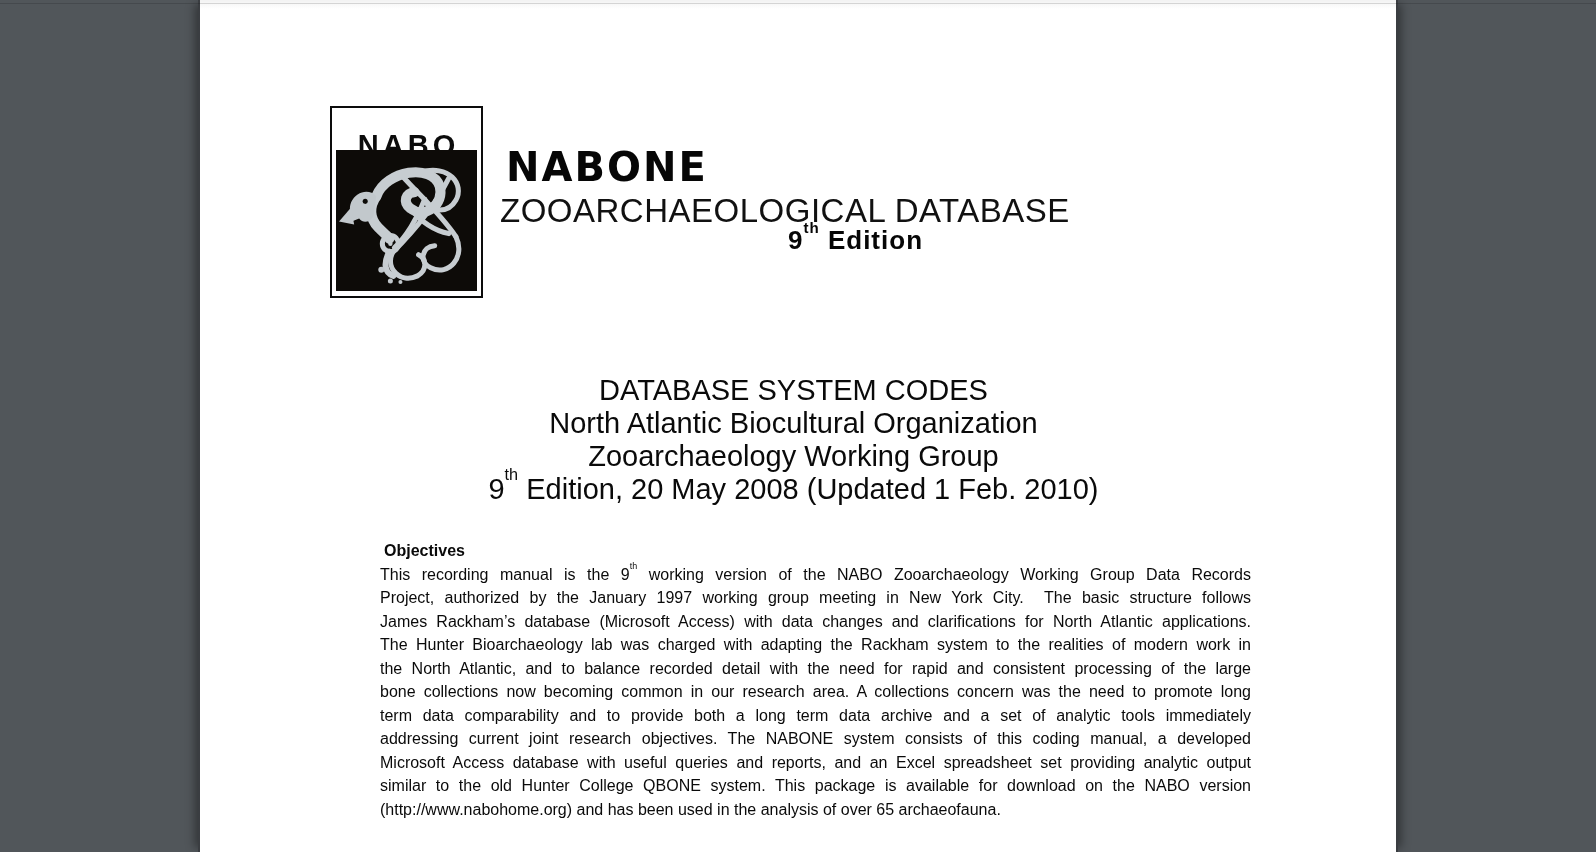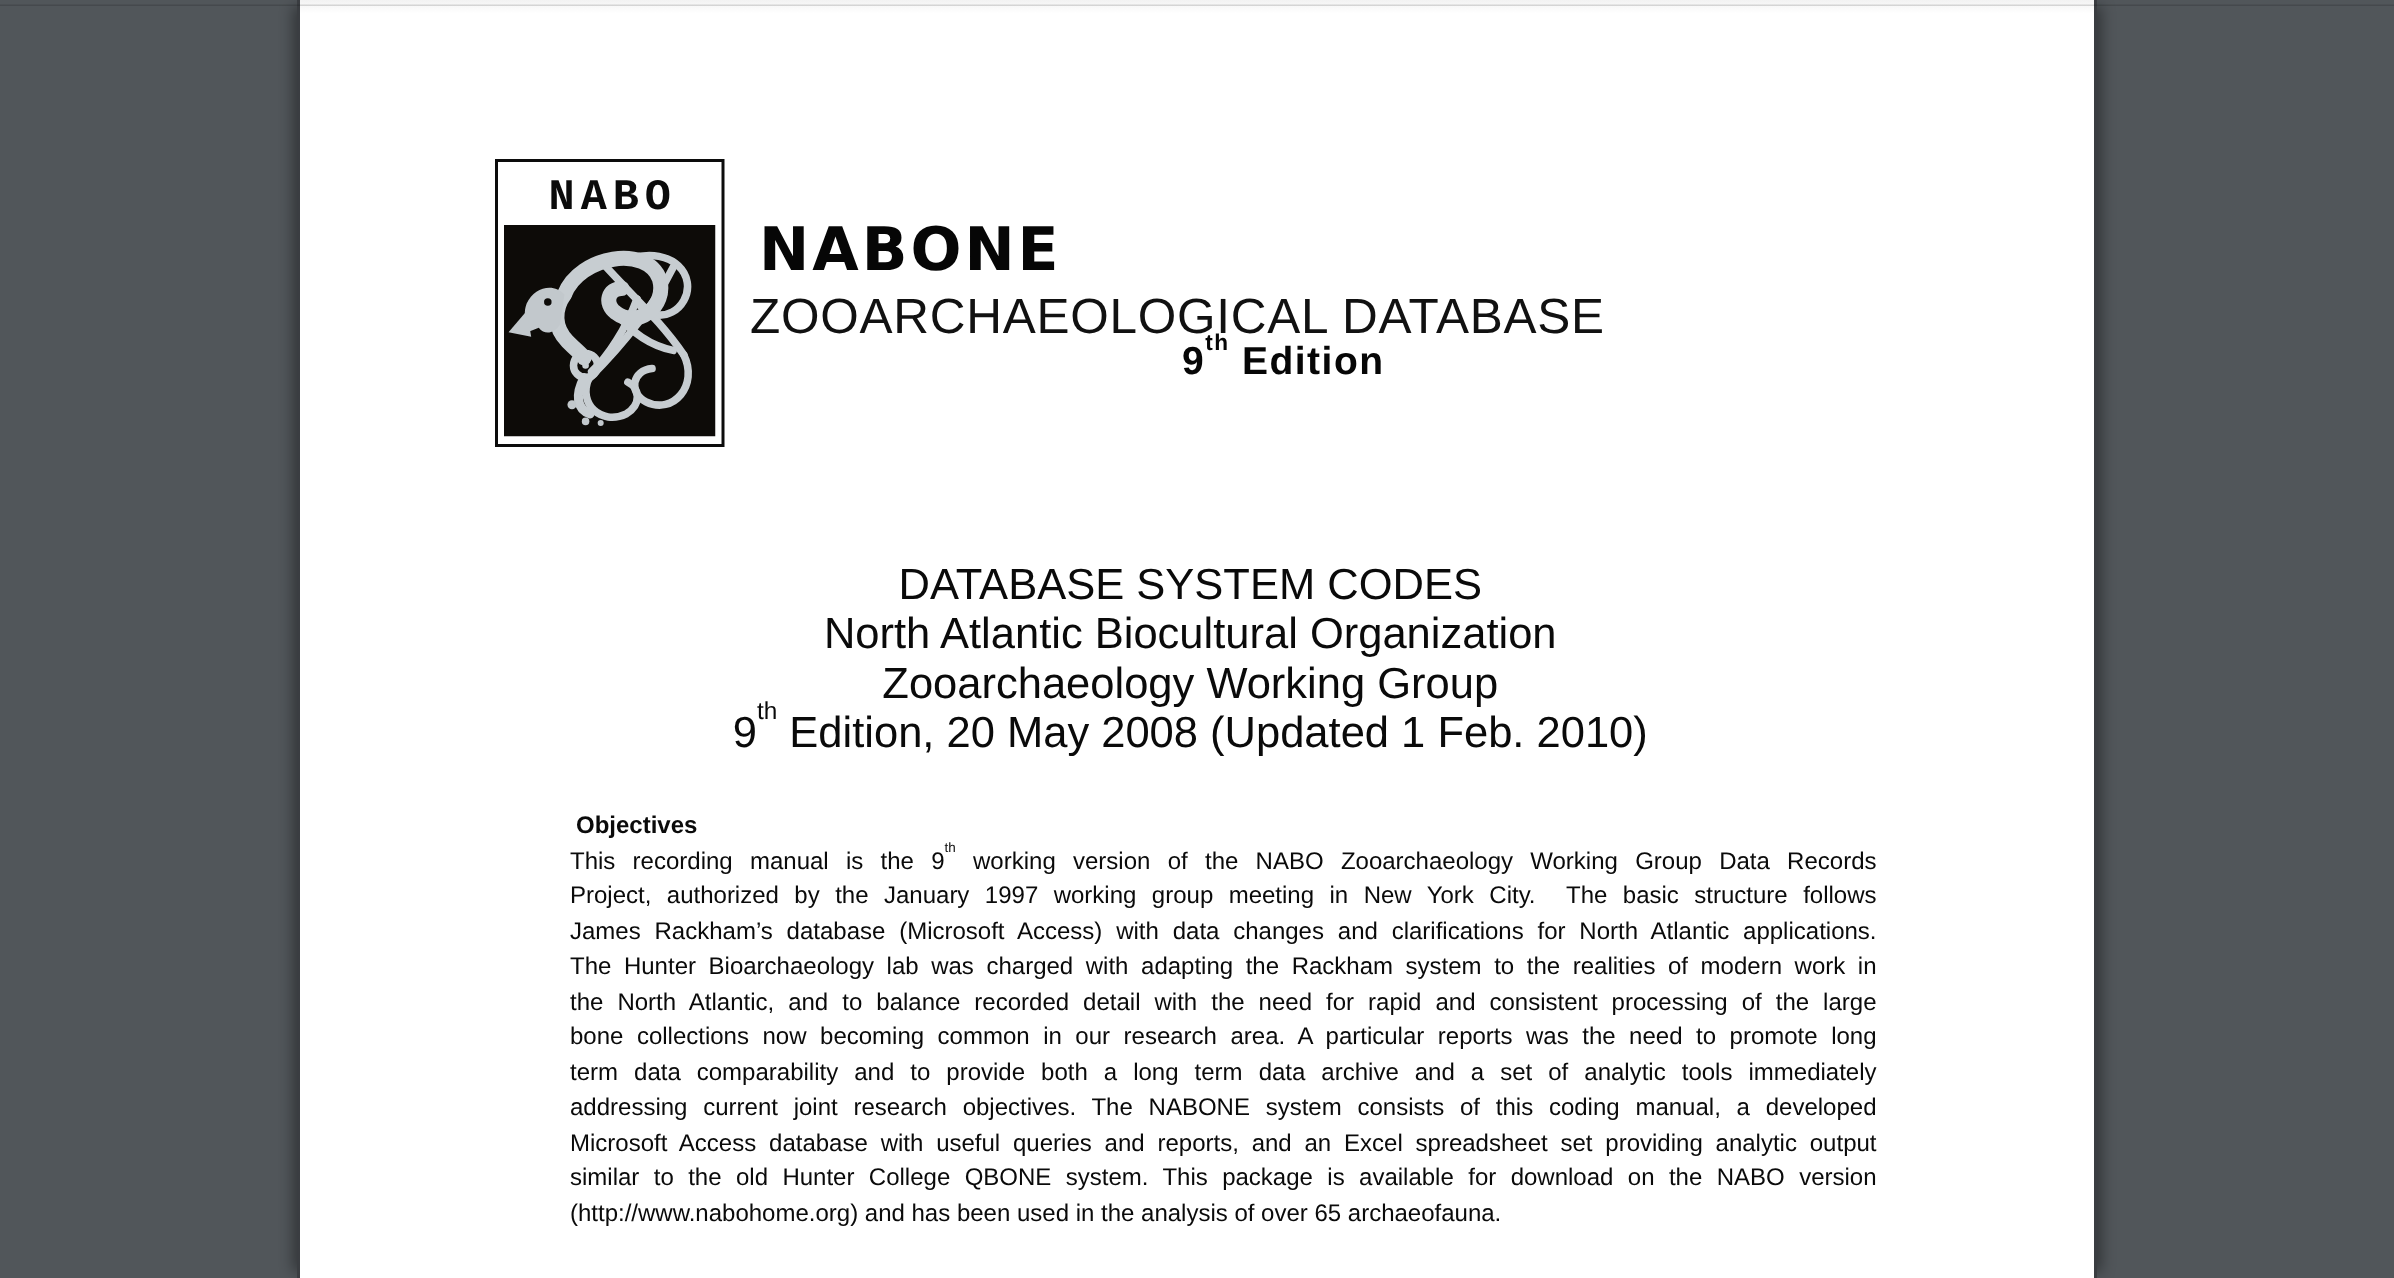--- a/index.html
+++ b/index.html
@@ -22,22 +22,22 @@
     content:"";position:absolute;top:0;left:0;right:0;height:9px;
     background:linear-gradient(to bottom, rgba(0,0,0,0.05), rgba(0,0,0,0));
   }
 
   
   .logo{
     position:absolute;left:130px;top:106px;width:153px;height:192px;
     background:#fff;border:2px solid #0c0c0c;box-sizing:border-box;
   }
   .logo-label{
-    margin-top:7px;text-align:center;text-indent:4px;
-    font-family:Liberation Mono, monospace;font-weight:bold;
+    margin-top:20px;text-align:center;text-indent:4px;
+    font-family:Liberation Sans, sans-serif;font-weight:bold;
     font-size:29px;line-height:34px;letter-spacing:4px;color:#0b0b0b;
   }
   .logo-art{position:absolute;left:4px;top:42px;width:141px;height:141px;display:block;}
 
   
   .m-title{
     position:absolute;left:306px;top:147px;
     font-family:"DejaVu Sans",sans-serif;font-weight:bold;
     font-size:40px;line-height:1;letter-spacing:2px;color:#060606;
   }
@@ -113,21 +113,21 @@
     </div>
 
     <div class="objectives">
       <div class="obj-heading">Objectives</div>
       <div class="obj-para">
           <div class="jline">This recording manual is the 9<sup class="s">th</sup> working version of the NABO Zooarchaeology Working Group Data Records</div>
           <div class="jline">Project, authorized by the January 1997 working group meeting in New York City.&nbsp; The basic structure follows</div>
           <div class="jline">James Rackham’s database (Microsoft Access) with data changes and clarifications for North Atlantic applications.</div>
           <div class="jline">The Hunter Bioarchaeology lab was charged with adapting the Rackham system to the realities of modern work in</div>
           <div class="jline">the North Atlantic, and to balance recorded detail with the need for rapid and consistent processing of the large</div>
-          <div class="jline">bone collections now becoming common in our research area. A particular reports was the need to promote long</div>
+          <div class="jline">bone collections now becoming common in our research area. A collections concern was the need to promote long</div>
           <div class="jline">term data comparability and to provide both a long term data archive and a set of analytic tools immediately</div>
           <div class="jline">addressing current joint research objectives. The NABONE system consists of this coding manual, a developed</div>
           <div class="jline">Microsoft Access database with useful queries and reports, and an Excel spreadsheet set providing analytic output</div>
           <div class="jline">similar to the old Hunter College QBONE system. This package is available for download on the NABO version</div>
           <div class="jline">(http://www.nabohome.org) and has been used in the analysis of over 65 archaeofauna.</div>
         </div>
     </div>
 
   </div>
 </div>

